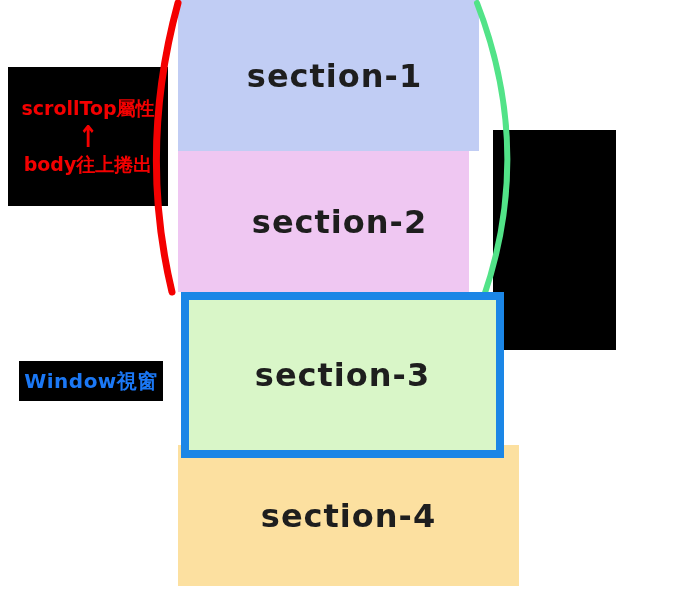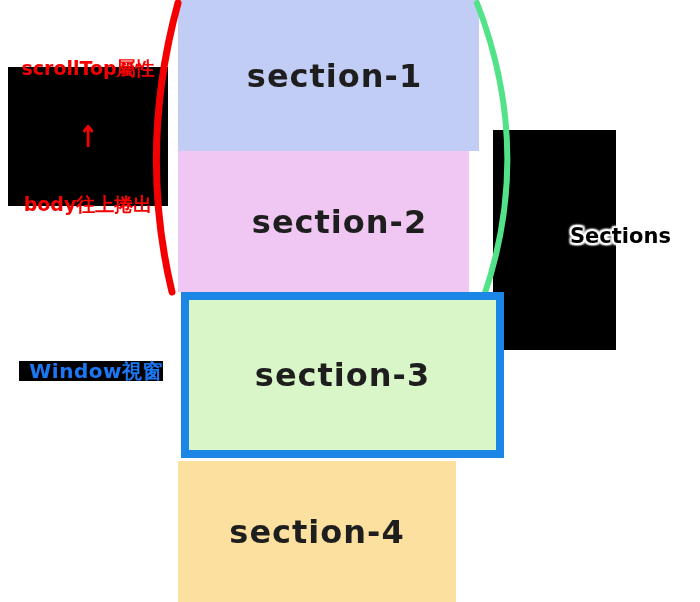--- a/index.html
+++ b/index.html
@@ -22,39 +22,38 @@
   }
   .section-label {
     font-size: 32px;
     font-weight: bold;
     color: #1e1e1e;
     letter-spacing: 1px;
   }
 
   .sec1 { left: 178px; top: 0;     width: 301px; height: 151px; }
   .sec2 { left: 178px; top: 151px; width: 291px; height: 141px; padding-left: 32px; }
-  .sec4 { left: 178px; top: 461px; width: 278px; height: 141px; }
+  .sec4 { left: 178px; top: 445px; width: 341px; height: 141px; }
 
   .window-box {
     position: absolute;
     left: 165px; top: 292px;
     width: 323px; height: 166px;
     border: 8px solid #1b86e6;
     display: flex;
     align-items: center;
     justify-content: center;
     z-index: 4;
     margin-left: 16px;
   }
 
   .label-box {
     position: absolute;
     background: #000000;
     z-index: 2;
-    gap: 40px;
   }
 
   .scrolltop-box {
     left: 8px; top: 67px;
     width: 160px; height: 139px;
     display: flex;
     flex-direction: column;
     align-items: center;
     justify-content: center;
     text-align: center;
@@ -66,24 +65,24 @@
     font-size: 24px;
     line-height: 1;
     margin: 3px 0 5px 0;
     transform: scaleY(1.25);
     font-weight: bold;
   }
   .scrolltop-box .title-line { margin-bottom: 2px; }
 
   .window-label-box {
     left: 19px; top: 361px;
-    width: 144px; height: 20px;
+    width: 144px; height: 40px;
     display: flex;
     align-items: center;
-    justify-content: flex-end;
+    justify-content: center;
   }
   .window-label-text {
     font-size: 20px;
     font-weight: bold;
     letter-spacing: 0.5px;
   }
 
   .right-box {
     left: 493px; top: 130px;
     width: 123px; height: 220px;
@@ -142,15 +141,14 @@
   </svg>
 
   <div class="window-box" style="background-color: rgb(217, 246, 200);">
     <span class="section-label">section-3</span>
   </div>
 
   <div class="label-box window-label-box">
     <span class="window-label-text" style="color: rgb(27, 120, 245);">Window視窗</span>
   </div>
 
-  <div class="sections-text">Sections</div>
 
 </div>
 
 </body></html>

